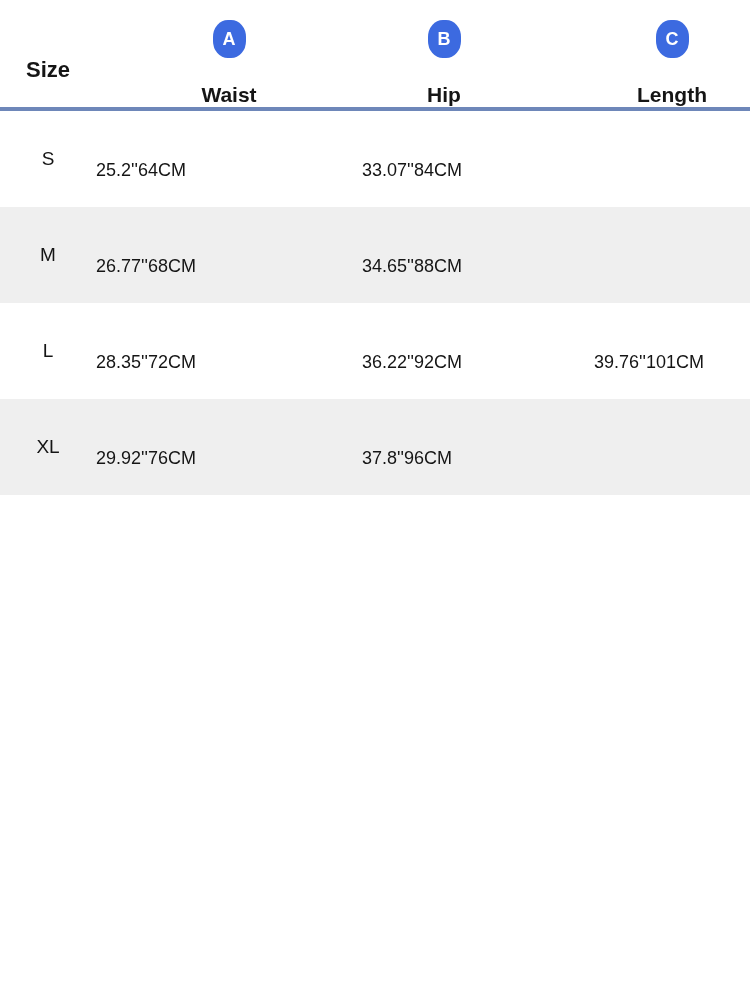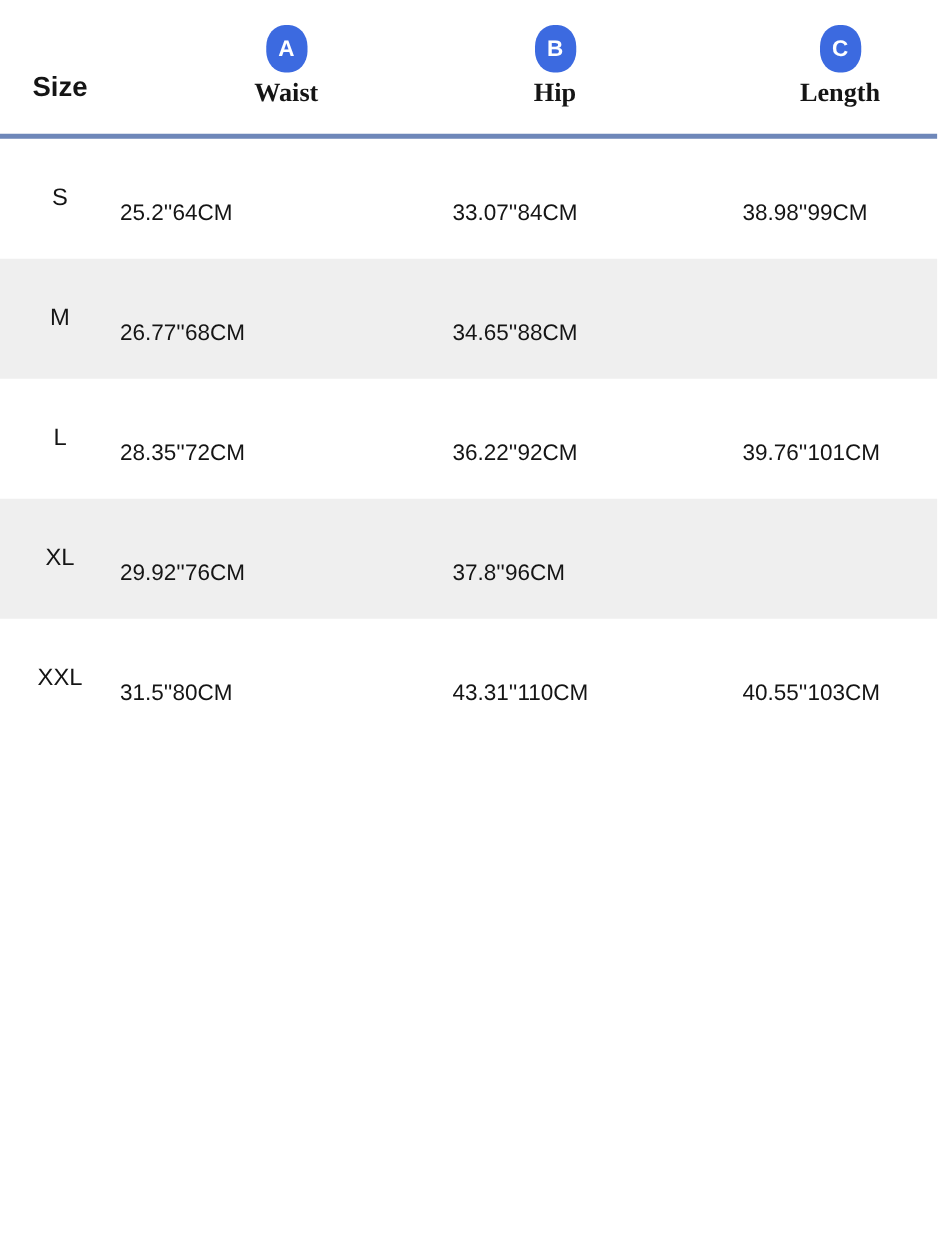--- a/index.html
+++ b/index.html
@@ -48,25 +48,24 @@
     background: var(--badge, #3c6ae0);
     color: #ffffff;
     font-weight: bold;
     font-size: 18px;
     display: flex;
     align-items: center;
     justify-content: center;
   }
 
   .head-label {
-    margin-top: 4px;
+    margin-top: 25px;
     font-weight: bold;
     font-size: 21px;
     line-height: 24px;
-    font-family: Liberation Serif, serif;
   }
 
   .row { height: 96px; }
   .row.alt { background: var(--stripe, #efefef); }
 
   .size-cell {
     display: flex;
     align-items: center;
     justify-content: center;
     font-size: 19px;
@@ -111,24 +110,20 @@
   <div class="row">
     <div class="size-cell">S</div>
     <div class="val-cell c2">
       <div class="in">25.2''</div>
       <div class="cm">64CM</div>
     </div>
     <div class="val-cell c3">
       <div class="in">33.07''</div>
       <div class="cm">84CM</div>
     </div>
-    <div class="val-cell c4">
-      <div class="in">38.98''</div>
-      <div class="cm">99CM</div>
-    </div>
   </div>
 
   <div class="row alt">
     <div class="size-cell">M</div>
     <div class="val-cell c2">
       <div class="in">26.77''</div>
       <div class="cm">68CM</div>
     </div>
     <div class="val-cell c3">
       <div class="in">34.65''</div>
@@ -157,29 +152,14 @@
     <div class="val-cell c2">
       <div class="in">29.92''</div>
       <div class="cm">76CM</div>
     </div>
     <div class="val-cell c3">
       <div class="in">37.8''</div>
       <div class="cm">96CM</div>
     </div>
   </div>
 
-  <div class="row">
-    <div class="size-cell">XXL</div>
-    <div class="val-cell c2">
-      <div class="in">31.5''</div>
-      <div class="cm">80CM</div>
-    </div>
-    <div class="val-cell c3">
-      <div class="in">43.31''</div>
-      <div class="cm">110CM</div>
-    </div>
-    <div class="val-cell c4">
-      <div class="in">40.55''</div>
-      <div class="cm">103CM</div>
-    </div>
-  </div>
 
 </div>
 
 </body></html>

